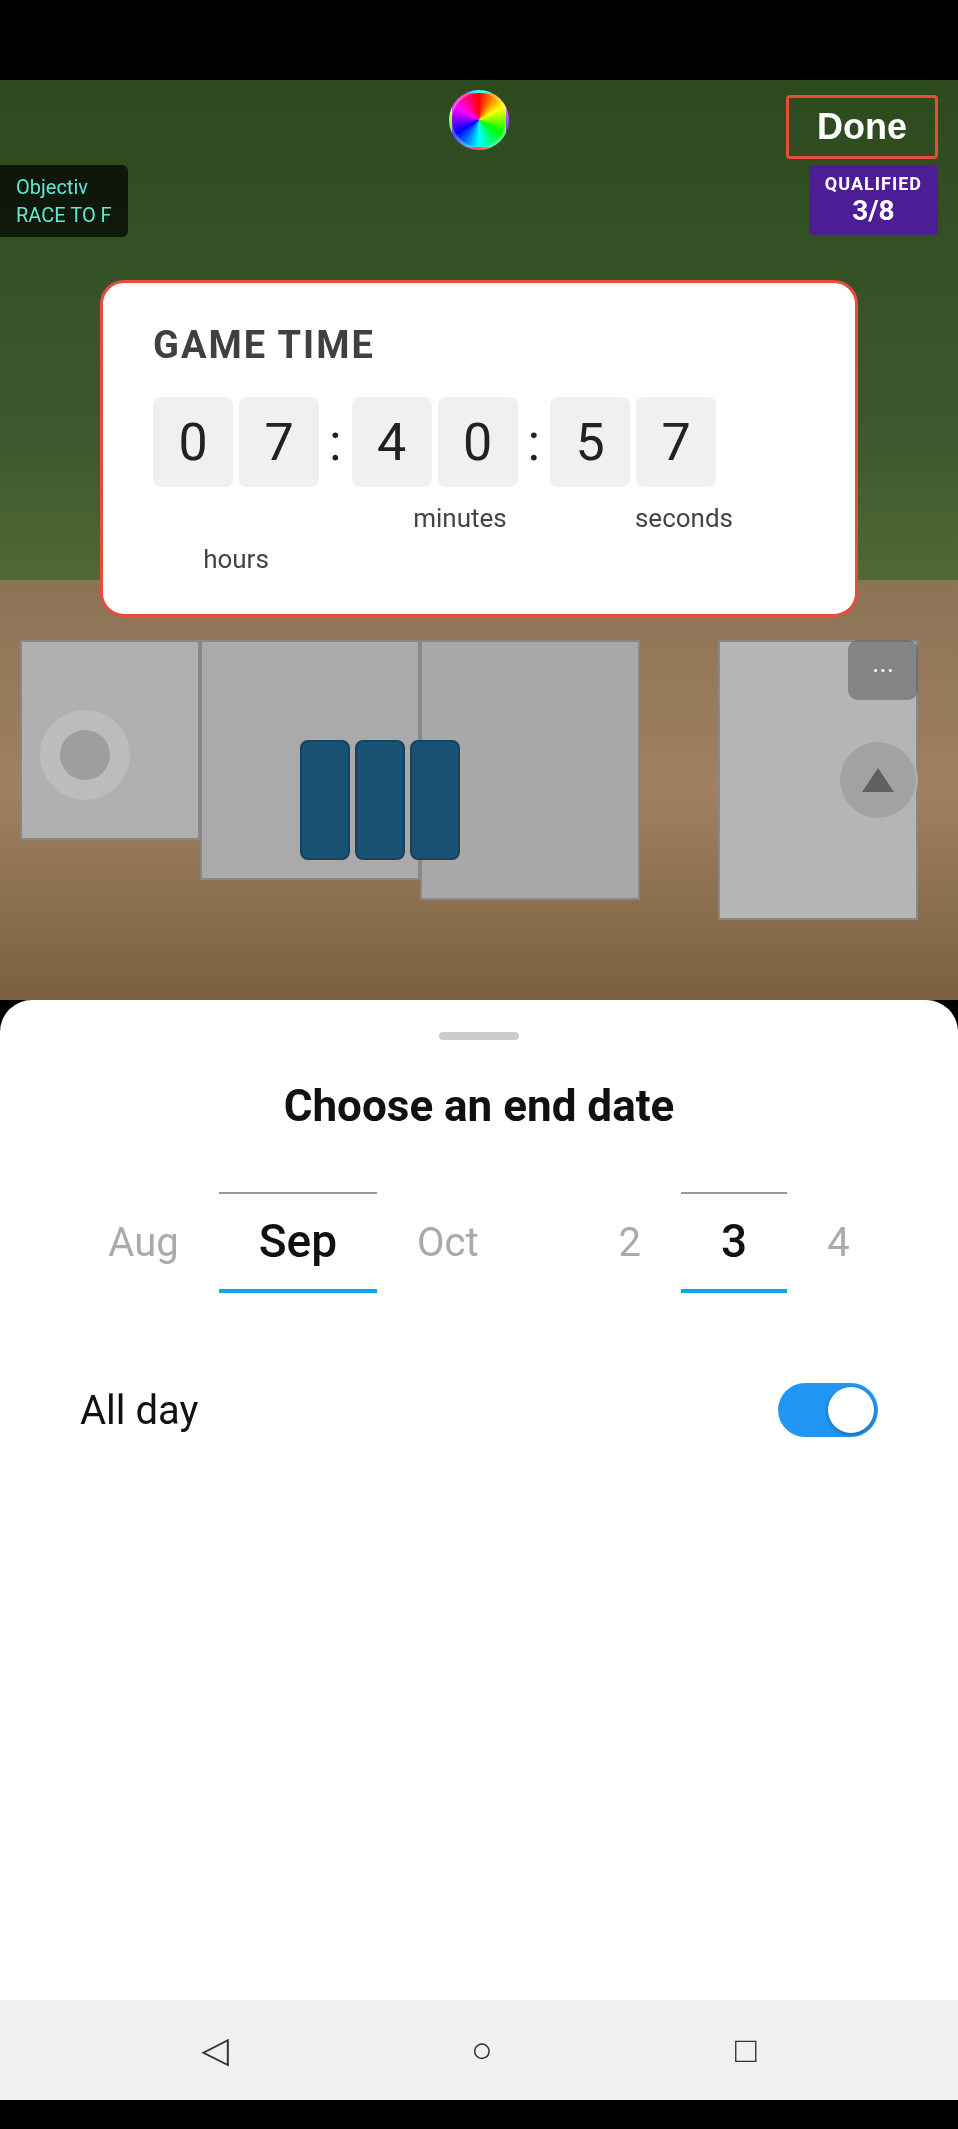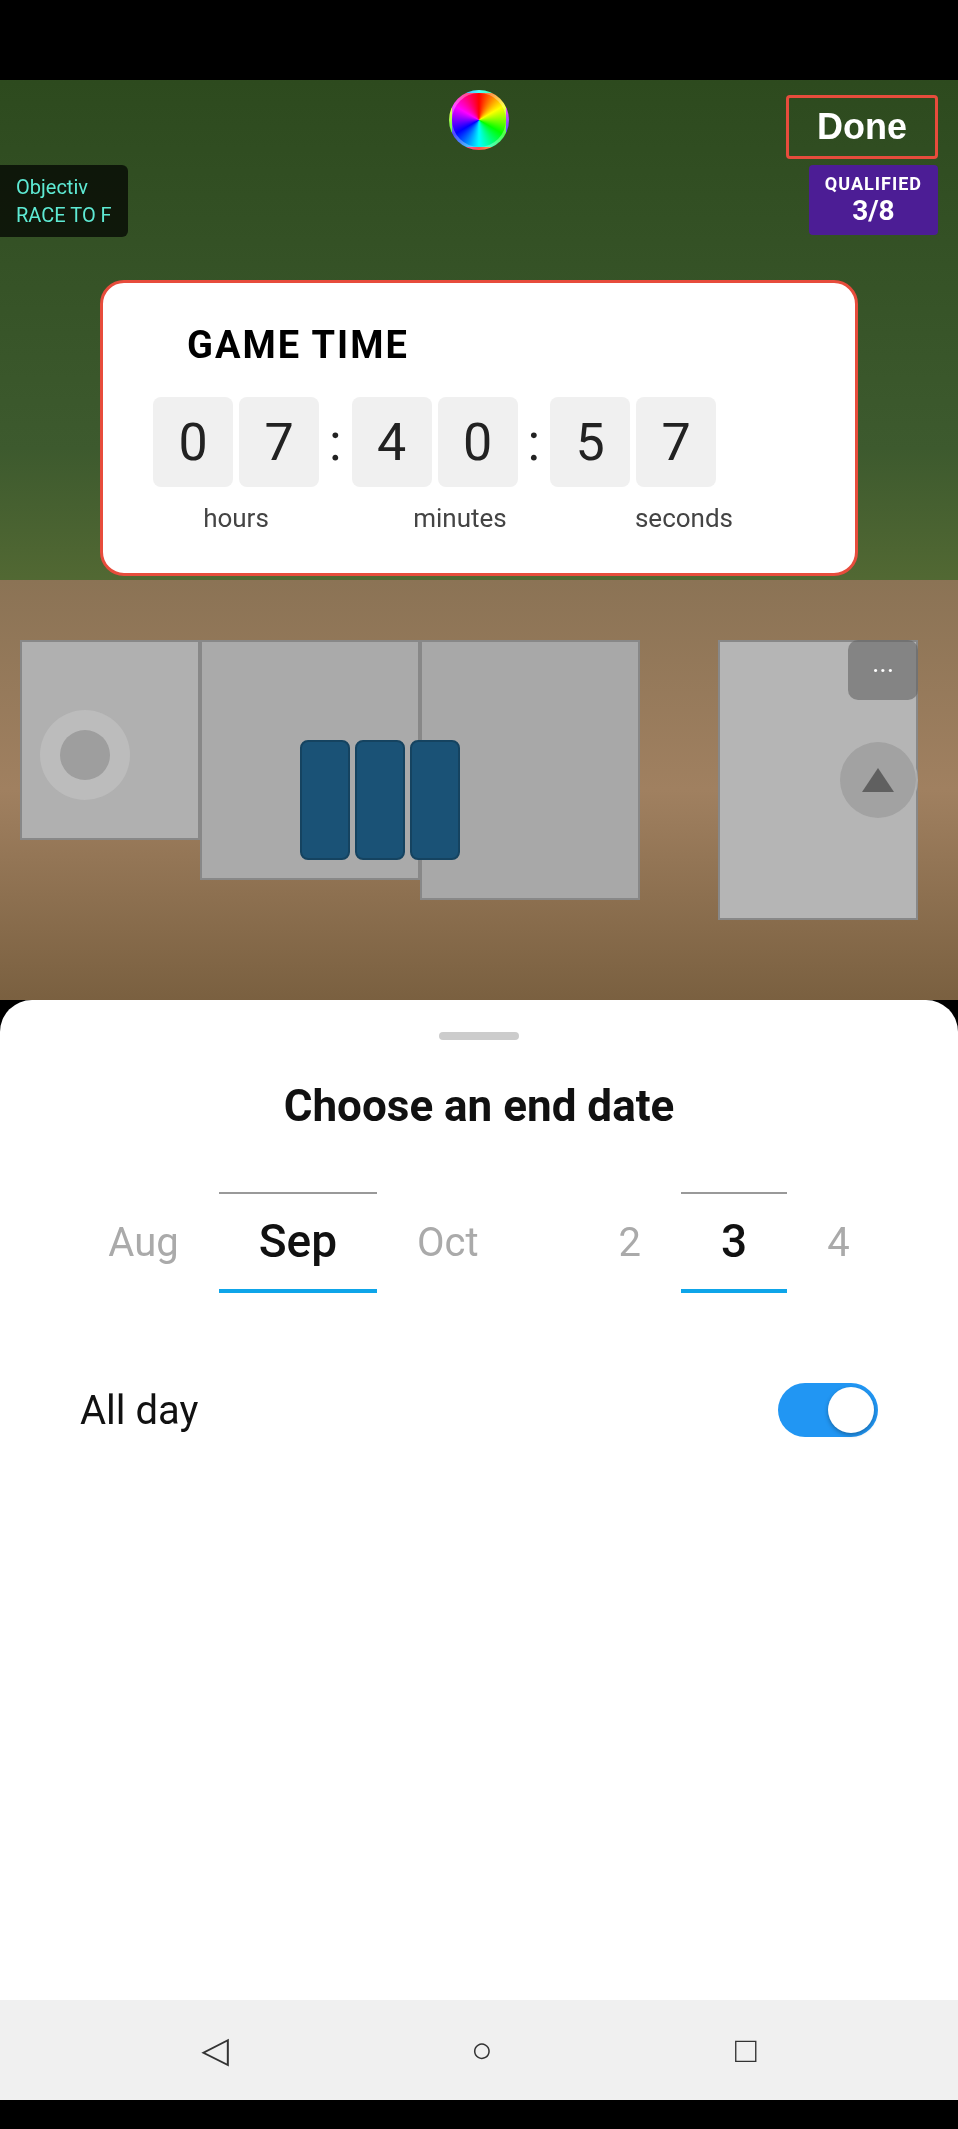--- a/index.html
+++ b/index.html
@@ -109,22 +109,21 @@
       border: 3px solid #e74c3c;
       padding: 40px 50px 40px 50px;
       z-index: 10;
     }
 
     .game-time-title {
       font-size: 38px;
       font-weight: bold;
       letter-spacing: 2px;
       margin-bottom: 30px;
-      color: #000000;
-      margin-left: 34px;
+      color: #404040;
     }
 
     .time-display {
       display: flex;
       align-items: center;
       gap: 6px;
       margin-bottom: 16px;
     }
 
     .time-digit {
@@ -151,21 +150,21 @@
       display: flex;
       gap: 0px;
     }
 
     .time-label {
       font-size: 26px;
       color: #444;
       text-align: center;
     }
 
-    .hours-label { width: 166px; }
+    .hours-label { width: 166px; margin-top: 41px; }
     .colon-spacer { width: 58px; }
     .minutes-label { width: 166px; }
     .colon-spacer2 { width: 58px; }
     .seconds-label { width: 166px; }
 
     
     .joystick {
       position: absolute;
       bottom: 200px;
       left: 40px;

